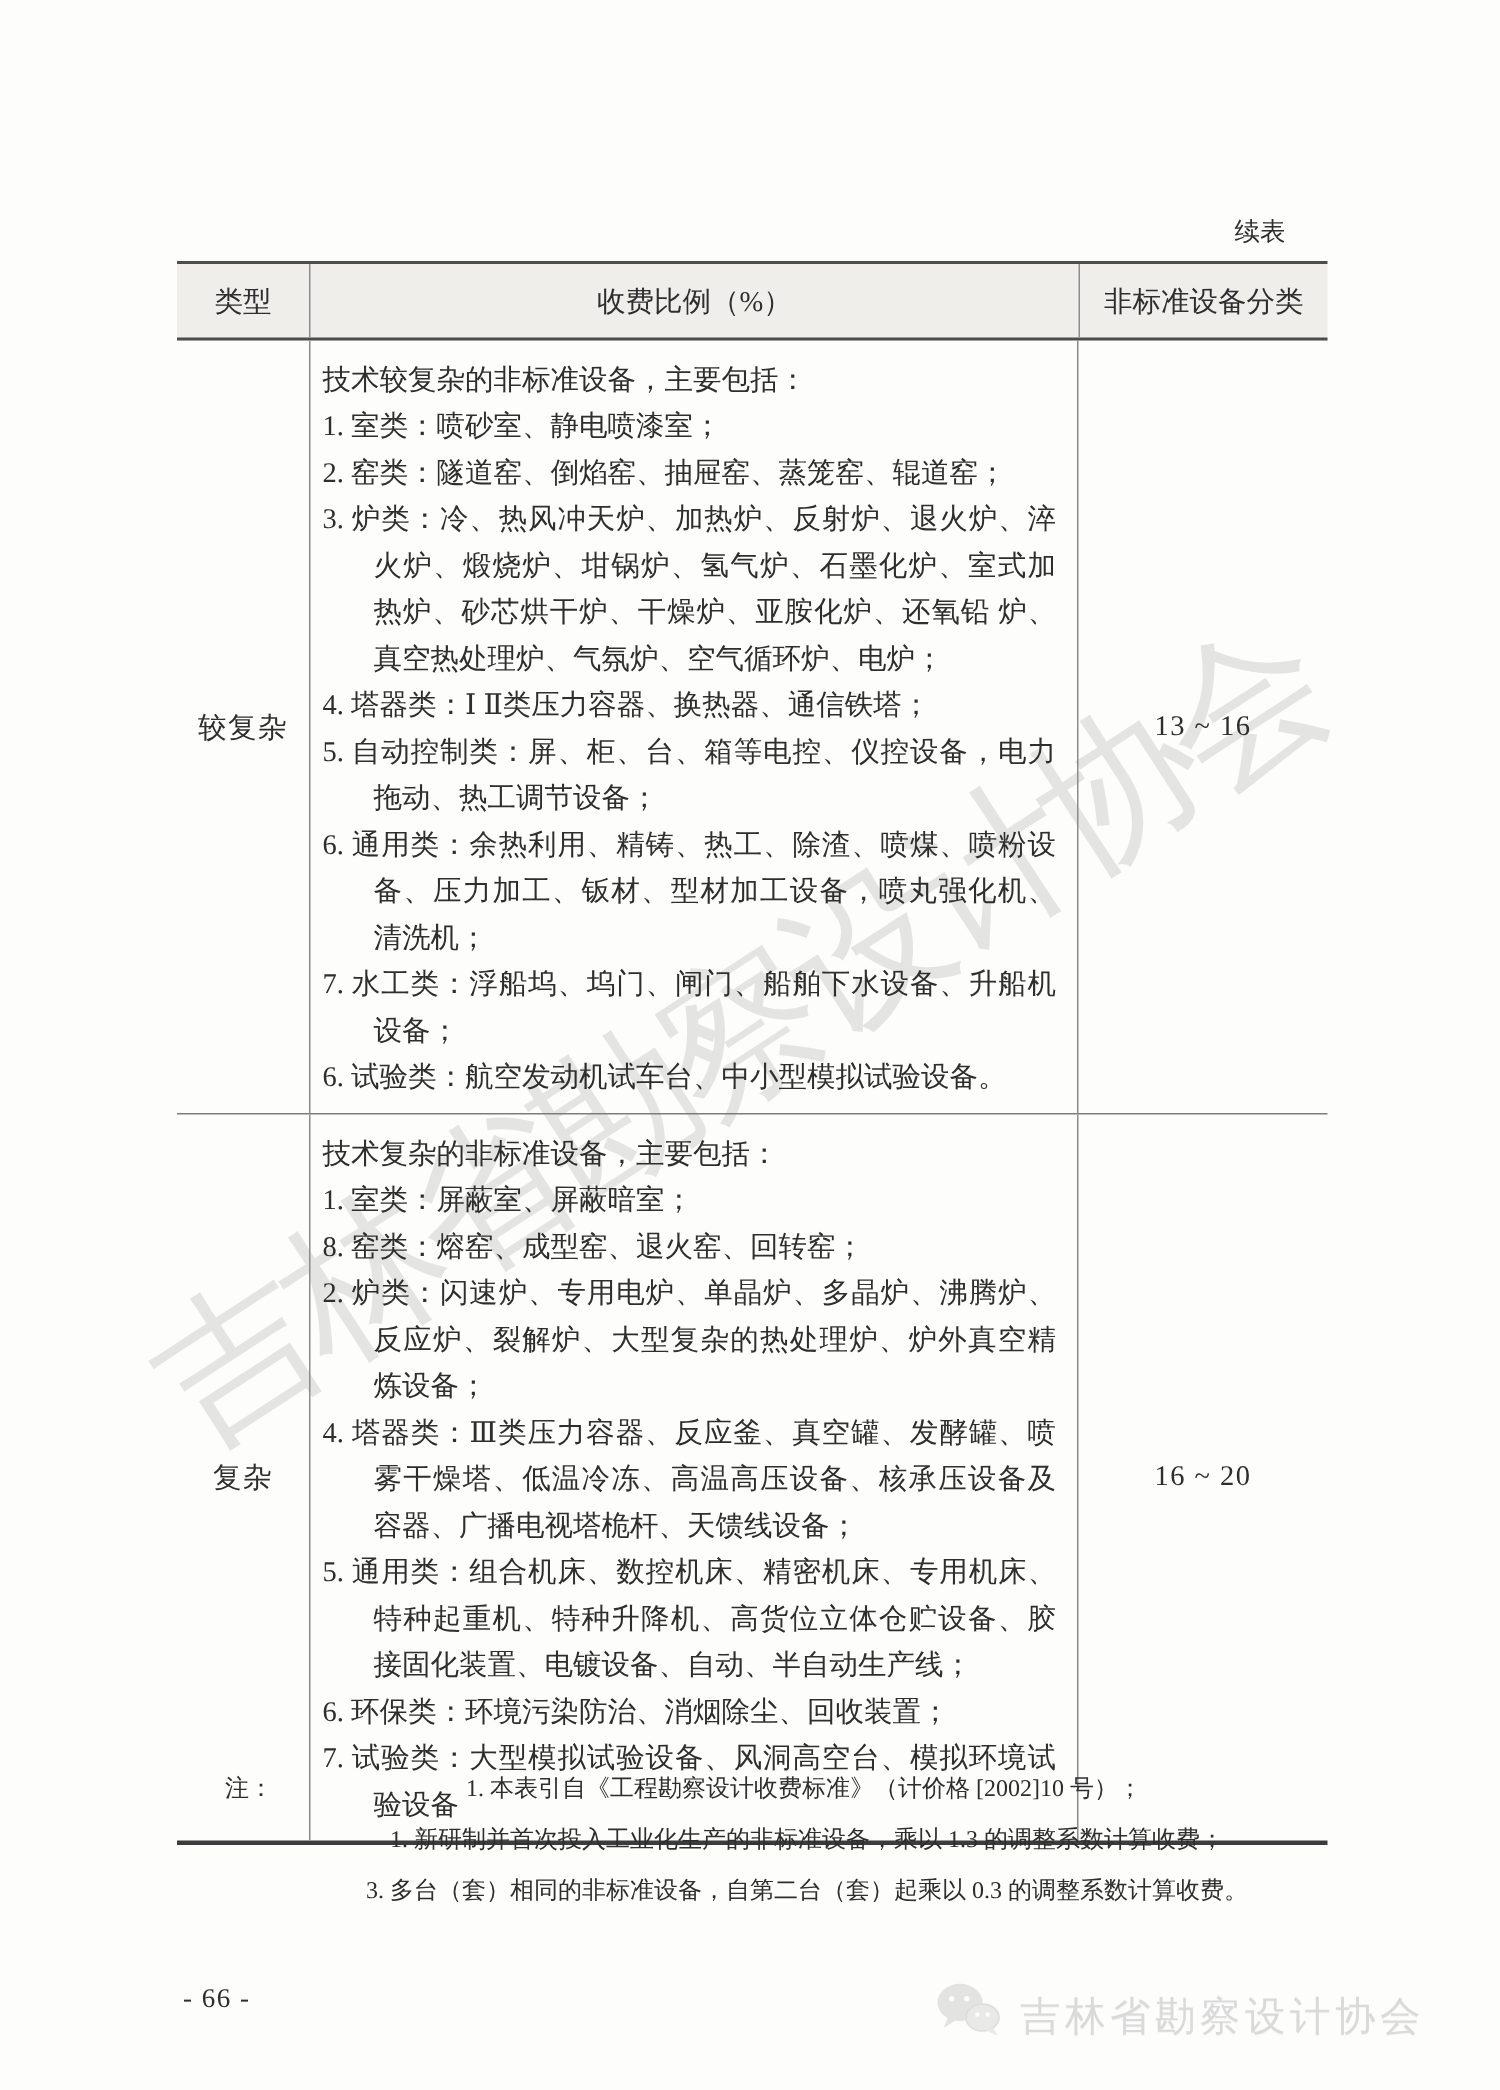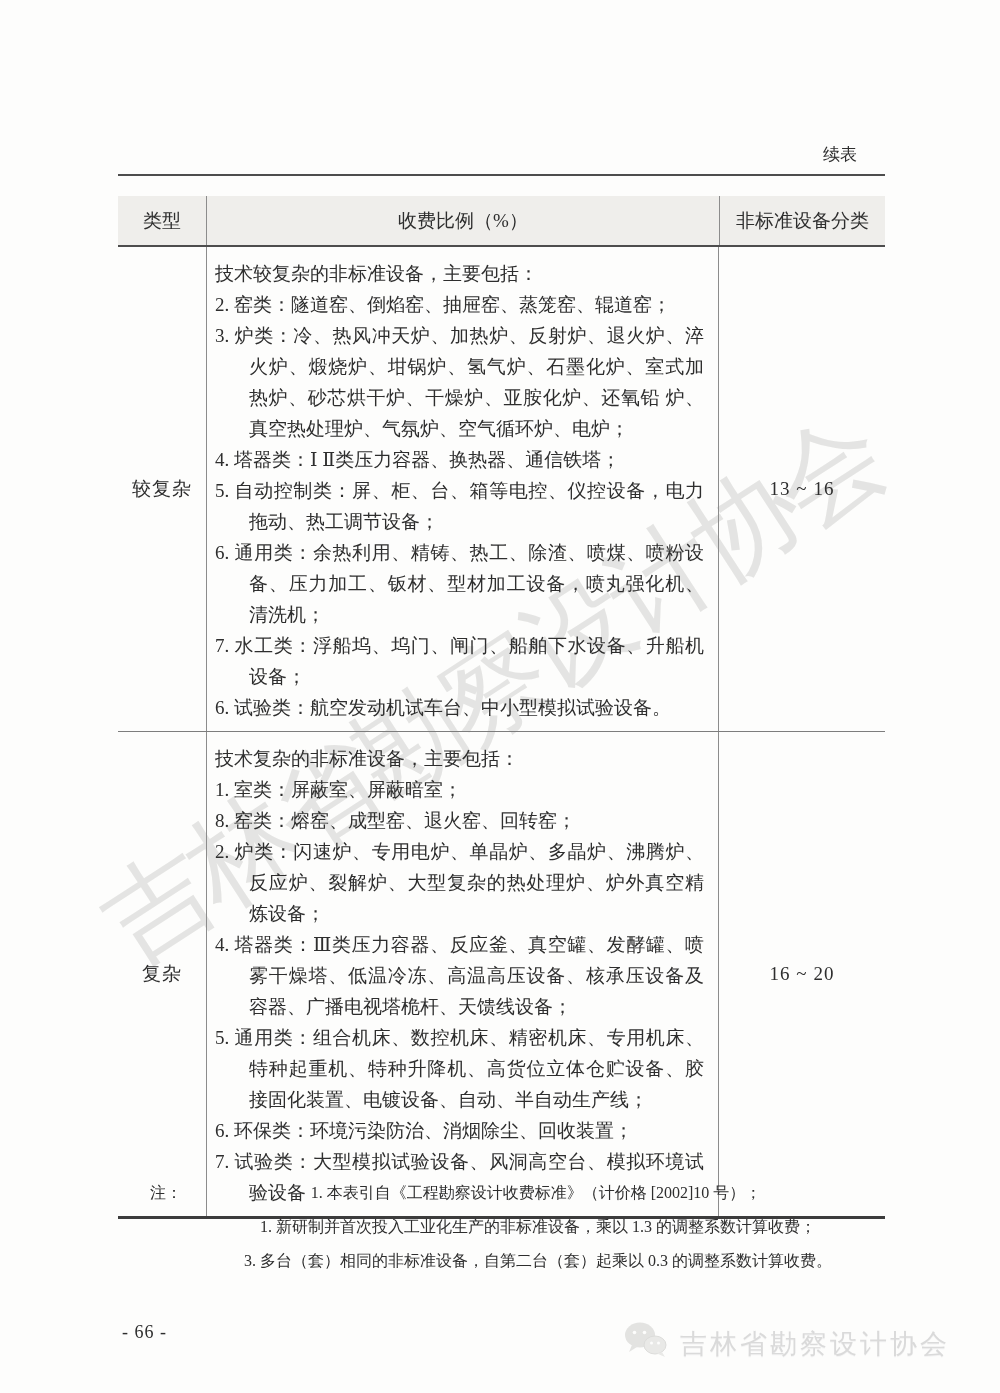--- a/index.html
+++ b/index.html
@@ -22,21 +22,21 @@
   }
   .content { position:absolute; inset:0; z-index:1; }
 
   .table-wrap { position:absolute; left:118px; top:144px; width:767px; }
   .cont-label { text-align:right; padding-right:28px; font-size:17px; line-height:22px; margin-bottom:8px; }
 
   .tbl { width:767px; border-top:2.5px solid #4d4d4d; border-bottom:3px solid #3c3c3c; }
   .hdr {
     display:grid; grid-template-columns:88px 513px 166px;
     background:#efeeeb; border-bottom:2.5px solid #4d4d4d;
-    height:49px; font-size:19px;margin-top:20px;
+    height:49px; font-size:19px;
   }
   .hdr > div { display:flex; align-items:center; justify-content:center; }
   .hdr > div:nth-child(2), .hdr > div:nth-child(3) { border-left:1px solid #8c8c8c; }
 
   .row { display:grid; grid-template-columns:88px 513px 166px; min-height:468px; }
   .row + .row { border-top:1px solid #7d7d7d; }
   .cell-type, .cell-fee {
     display:flex; align-items:center; justify-content:center;
     font-size:19px; letter-spacing:1px;
   }
@@ -81,20 +81,21 @@
       <div class="hdr">
         <div>类型</div>
         <div>收费比例（%）</div>
         <div>非标准设备分类</div>
       </div>
 
       <div class="row">
         <div class="cell-type">较复杂</div>
         <div class="cell-main">
           <div class="line">技术较复杂的非标准设备，主要包括：</div>
+          <div class="line">1. 室类：喷砂室、静电喷漆室；</div>
           <div class="line">2. 窑类：隧道窑、倒焰窑、抽屉窑、蒸笼窑、辊道窑；</div>
           <div class="line">3. 炉类：冷、热风冲天炉、加热炉、反射炉、退火炉、淬火炉、煅烧炉、坩锅炉、氢气炉、石墨化炉、室式加热炉、砂芯烘干炉、干燥炉、亚胺化炉、还氧铅 炉、真空热处理炉、气氛炉、空气循环炉、电炉；</div>
           <div class="line">4. 塔器类：Ⅰ Ⅱ类压力容器、换热器、通信铁塔；</div>
           <div class="line">5. 自动控制类：屏、柜、台、箱等电控、仪控设备，电力拖动、热工调节设备；</div>
           <div class="line">6. 通用类：余热利用、精铸、热工、除渣、喷煤、喷粉设备、压力加工、钣材、型材加工设备，喷丸强化机、清洗机；</div>
           <div class="line">7. 水工类：浮船坞、坞门、闸门、船舶下水设备、升船机设备；</div>
           <div class="line">6. 试验类：航空发动机试车台、中小型模拟试验设备。</div>
         </div>
         <div class="cell-fee">13 ~ 16</div>
       </div>

